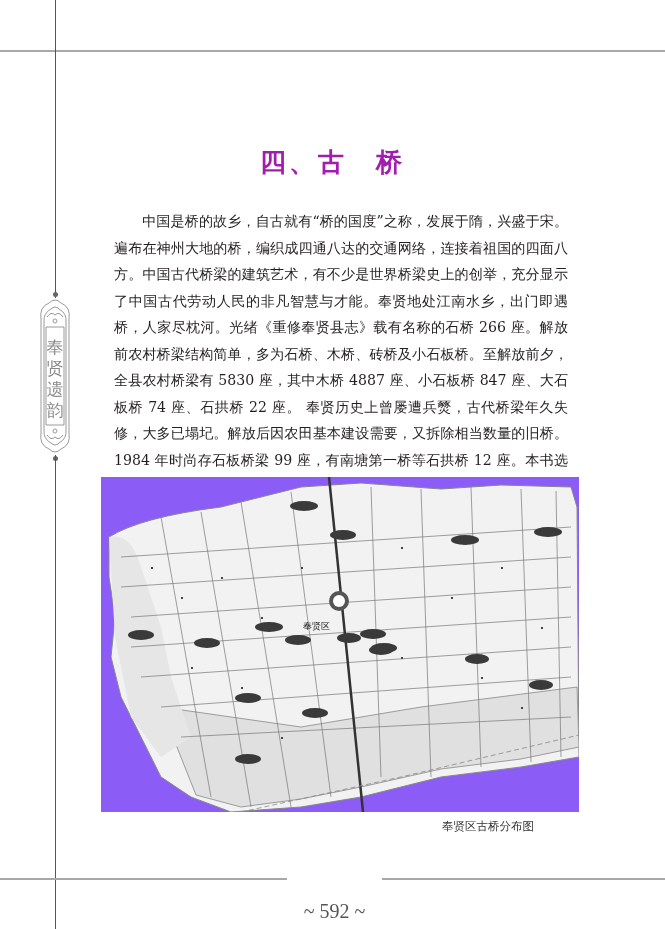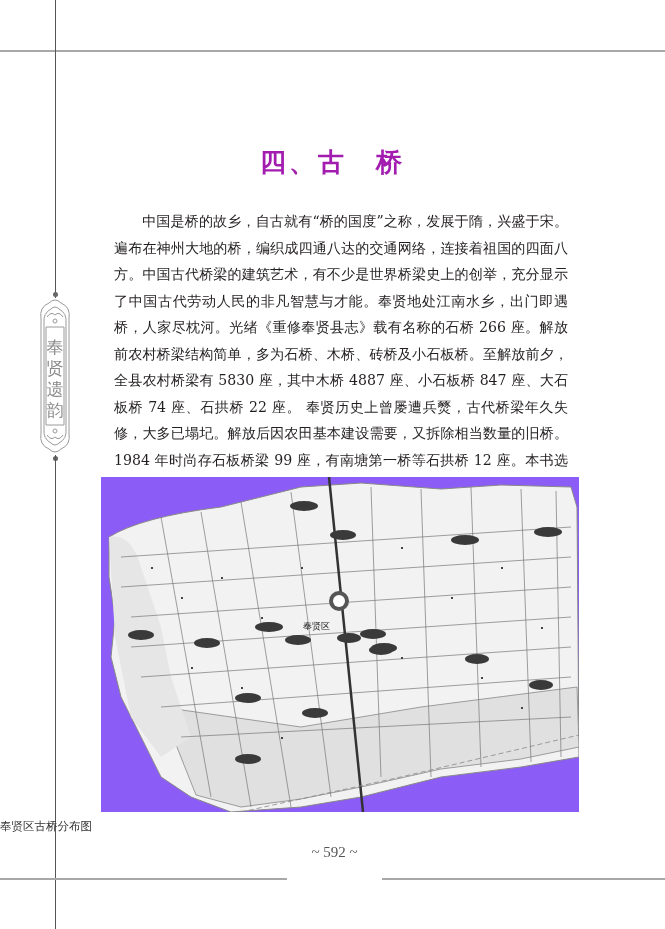--- a/index.html
+++ b/index.html
@@ -8,40 +8,40 @@
     background: #ffffff;
     font-family: "DejaVu Serif", "Liberation Serif", serif;
     color: #231f20;
   }
   .vline-top { position: absolute; left: 55px; top: 0; width: 1px; height: 298px; background: #555; }
   .vline-bottom { position: absolute; left: 55px; top: 455px; width: 1px; height: 474px; background: #555; }
   .vline-dot { position:absolute; left:53px; width:5px; height:5px; border-radius:50%; background:#666; }
   .hline-top { position: absolute; left: 0; top: 50px; width: 665px; height: 2px; background: #a8a8a8; }
   .hline-foot-l { position: absolute; left: 0; top: 878px; width: 287px; height: 2px; background: #a8a8a8; }
   .hline-foot-r { position: absolute; left: 382px; top: 878px; width: 283px; height: 2px; background: #a8a8a8; }
-  .page-num { position: absolute; left: 287px; width: 95px; top: 844px; text-align: center;
-    font-family: "Liberation Serif", serif; font-size: 15px; color: #555; }
+  .page-num { position: absolute; left: 287px; width: 95px; top: 900px; text-align: center;
+    font-family: "Liberation Serif", serif; font-size: 20px; color: #555; }
 
   .emblem { position: absolute; left: 35px; top: 297px; width: 40px; height: 158px; }
   .emblem-text { position: absolute; left: 0; top: 40px; width: 40px; text-align: center;
     font-family: "DejaVu Sans", sans-serif; font-size: 17px; line-height: 21px; color: #8a8a8a; }
   .emblem-text span { display:block; }
 
   .title { position: absolute; left: 0; width: 665px; top: 145px; text-align: center;
     font-family: "DejaVu Sans", sans-serif; font-weight: bold; font-size: 26px; letter-spacing: 3px; color: #a21caf; }
 
   .body-text { position: absolute; left: 102px; top: 196px; width: 478px;
     font-family: "DejaVu Serif", "Liberation Serif", serif; font-size: 14.1px; line-height: 26.5px;
     text-align: justify; color: #231f20; }
   .body-text p { margin: 12px; text-indent: 2em; }
 
   .map { position: absolute; left: 101px; top: 477px; width: 478px; height: 335px;
     background: #8b5cf6; overflow: hidden; }
   .map svg { display:block; }
-  .caption { position: absolute; left: 0; width: 534px; top: 819px; text-align: left;
+  .caption { position: absolute; left: 0; width: 534px; top: 819px; text-align: right;
     font-family: "DejaVu Sans", sans-serif; font-size: 11.5px; color: #333; }
 </style>
 </head>
 <body>
 
 <div class="hline-top"></div>
 <div class="vline-top"></div>
 <div class="vline-dot" style="top:292px"></div>
 <div class="vline-dot" style="top:456px"></div>
 <div class="vline-bottom"></div>

